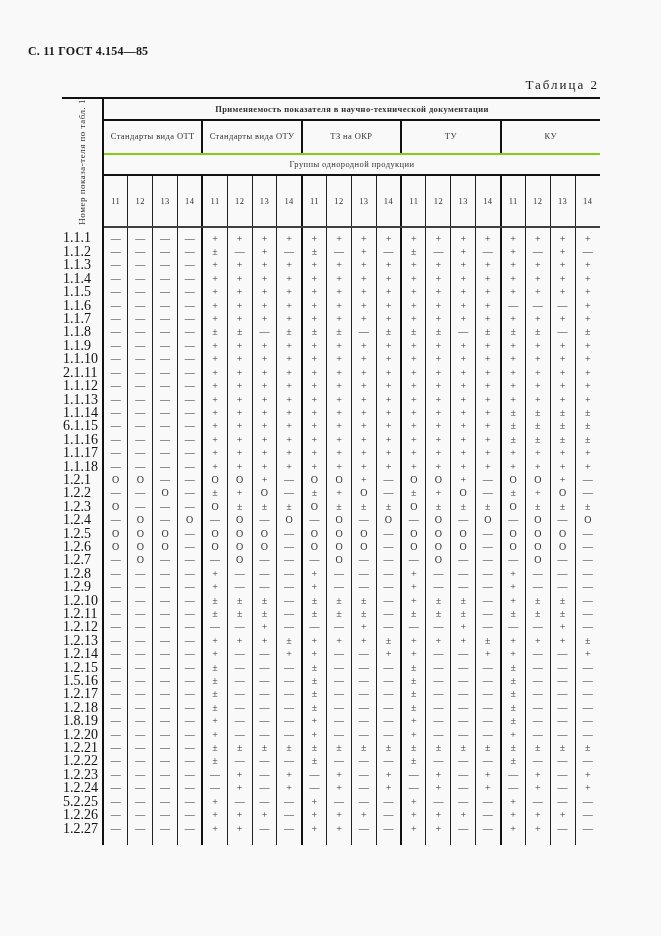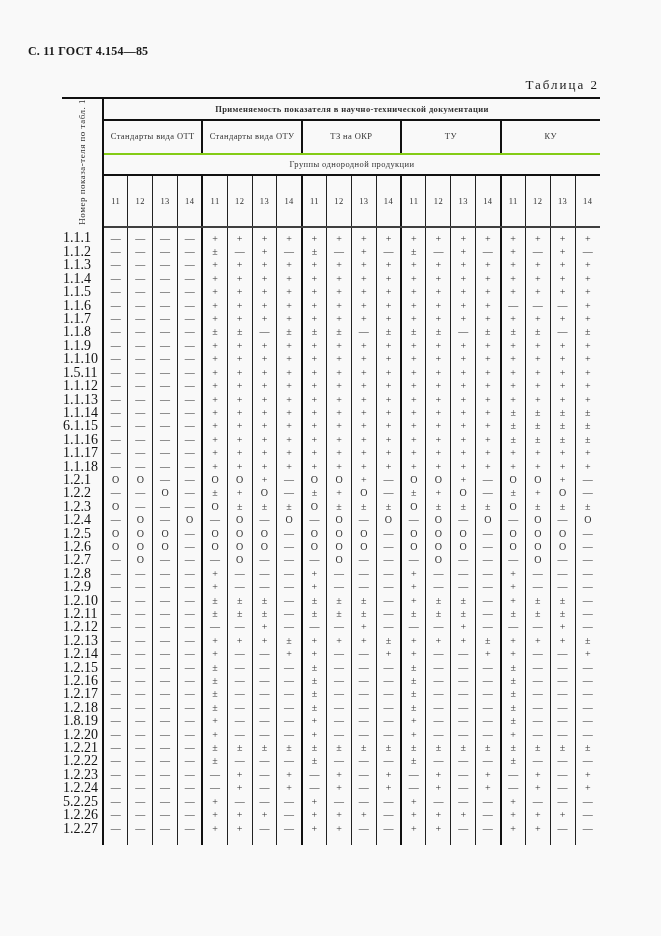--- a/index.html
+++ b/index.html
@@ -300,21 +300,21 @@
           <td class="gb">+</td>
           <td class="sb">+</td>
           <td class="sb">+</td>
           <td class="sb">+</td>
           <td class="gb">+</td>
           <td class="sb">+</td>
           <td class="sb">+</td>
           <td class="sb">+</td>
         </tr>
         <tr>
-          <td class="rn num-col">1.5.11</td>
+          <td class="rn num-col">2.1.11</td>
           <td class="">—</td>
           <td class="sb">—</td>
           <td class="sb">—</td>
           <td class="sb">—</td>
           <td class="gb">+</td>
           <td class="sb">+</td>
           <td class="sb">+</td>
           <td class="sb">+</td>
           <td class="gb">+</td>
           <td class="sb">+</td>
@@ -829,21 +829,21 @@
           <td class="gb">±</td>
           <td class="sb">—</td>
           <td class="sb">—</td>
           <td class="sb">—</td>
           <td class="gb">±</td>
           <td class="sb">—</td>
           <td class="sb">—</td>
           <td class="sb">—</td>
         </tr>
         <tr>
-          <td class="rn num-col">1.2.16</td>
+          <td class="rn num-col">1.5.16</td>
           <td class="">—</td>
           <td class="sb">—</td>
           <td class="sb">—</td>
           <td class="sb">—</td>
           <td class="gb">±</td>
           <td class="sb">—</td>
           <td class="sb">—</td>
           <td class="sb">—</td>
           <td class="gb">±</td>
           <td class="sb">—</td>

